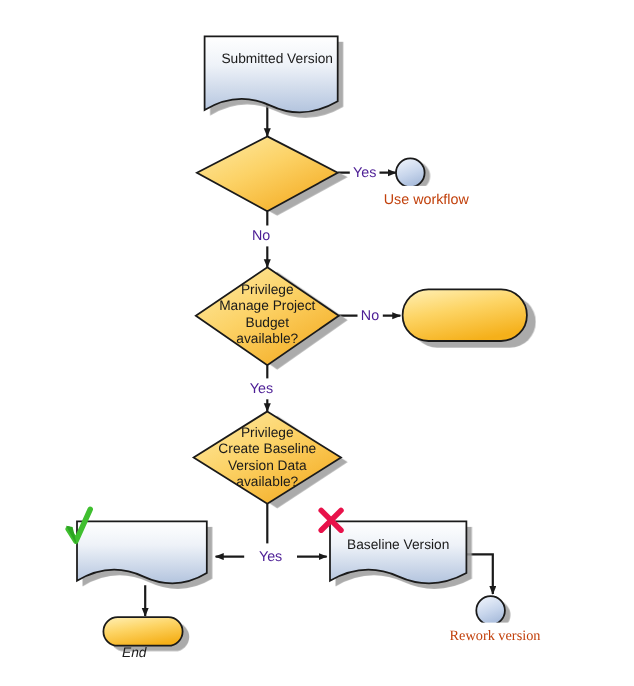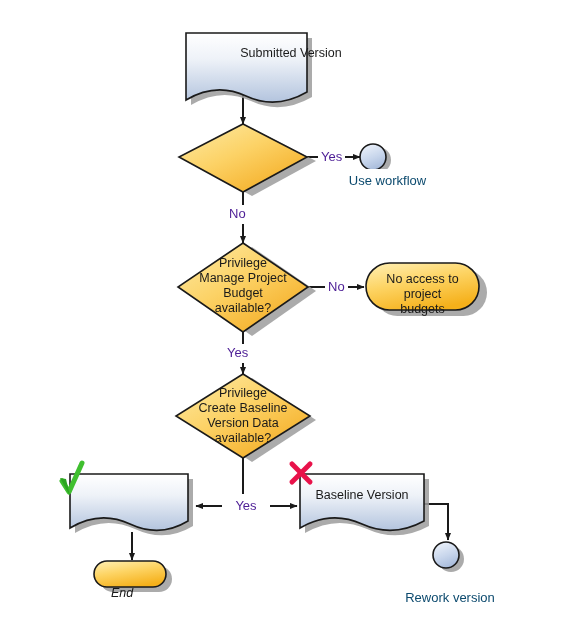--- a/index.html
+++ b/index.html
@@ -38,21 +38,21 @@
     line-height: 16px;
     color: #4c1d95;
     padding: 1px 3px 2px 3px;
     text-align: center;
   }
   .conn-label {
     position: absolute;
     background: #ffffff;
     font-size: 13px;
     line-height: 16px;
-    color: #0c4a6e;
+    color: #c2410c;
     text-align: center;
     padding: 4px 6px 5px 6px;
   }
 </style>
 </head>
 <body>
 
 <div id="canvas">
 
   <svg width="576" height="624" viewBox="0 0 576 624" style="position:absolute;left:0;top:0;">
@@ -142,44 +142,42 @@
       <path d="M62,481 L69,492 L82,463" stroke="#3fbf2f" stroke-width="5" fill="none" stroke-linecap="round" stroke-linejoin="round"></path>
       <path d="M60,478 L70,496 L66,479 Z" fill="#2da522"></path>
     </g>
 
     <g stroke="#e8124a" stroke-width="5" stroke-linecap="round">
       <line x1="292" y1="464" x2="310" y2="482"></line>
       <line x1="310" y1="464" x2="292" y2="482"></line>
     </g>
   </svg>
 
-  <div class="txt" style="left:186px; top:46px; width:132px;padding-left:39px;">Submitted Version</div>
+  <div class="txt" style="left:186px; top:46px; width:132px;">Submitted Version</div>
 
 
   <div class="conn-label" style="left:328px; top:169px; width:107px;">Use workflow</div>
 
   <div class="txt" style="left:183px; top:256px; width:120px;">Privilege
 Manage Project
 Budget
 available?</div>
 
-  <div class="txt" style="left:368px; top:272px; width:109px;">No access to project
-budgets</div>
 
   <div class="txt" style="left:180px; top:386px; width:126px;">Privilege
 Create Baseline
 Version Data
 available?</div>
 
 
   <div class="txt" style="left:300px; top:488px; width:124px;">Baseline Version</div>
 
   <div class="txt" style="left:94px; top:586px; width:56px;font-style:italic;">End</div>
 
-  <div class="conn-label" style="left:383px; top:586px; width:122px;">Rework version</div>
+  <div class="conn-label" style="left:383px; top:566px; width:122px;font-family:Liberation Serif, serif;">Rework version</div>
 
   <div class="edge-label" style="left:318px; top:148px;">Yes</div>
 
   <div class="edge-label" style="left:226px; top:205px;">No</div>
 
   <div class="edge-label" style="left:325px; top:278px;">No</div>
 
   <div class="edge-label" style="left:224px; top:344px;">Yes</div>
 
   <div class="edge-label" style="left:222px; top:494px; width:42px; padding:4px 3px 5px 3px;">Yes</div>

